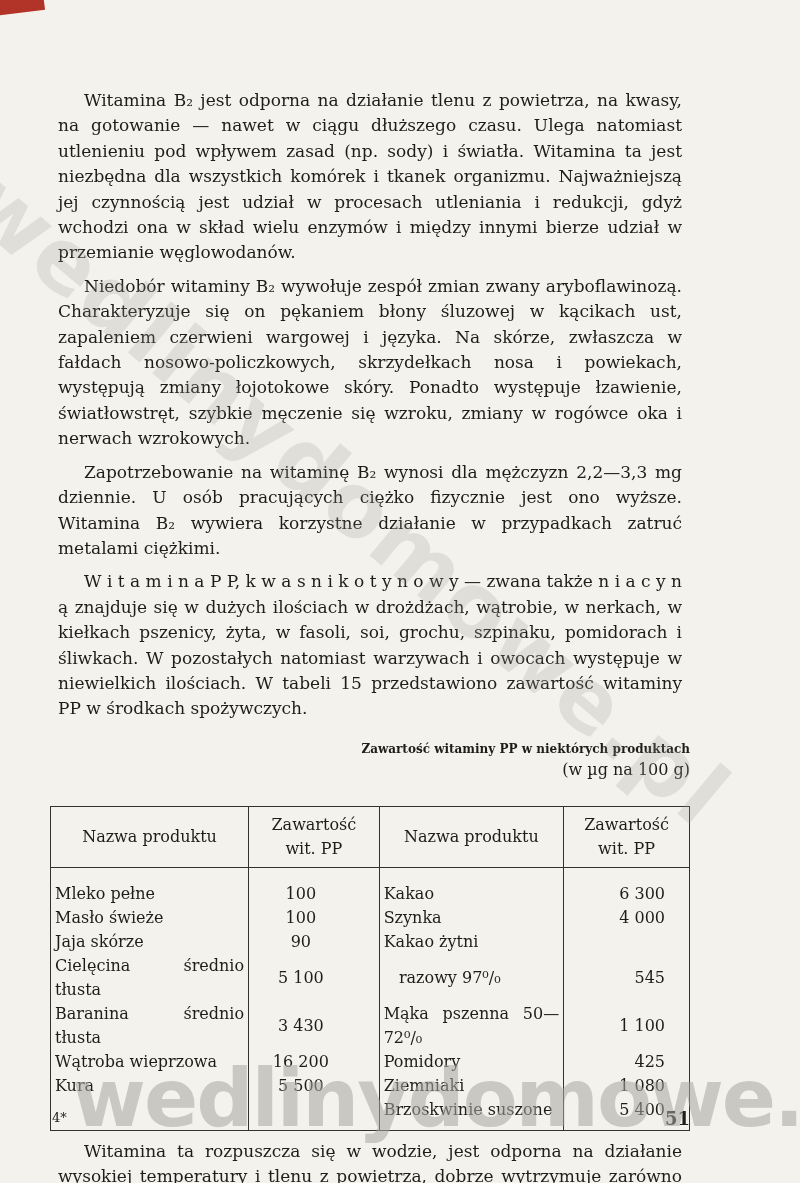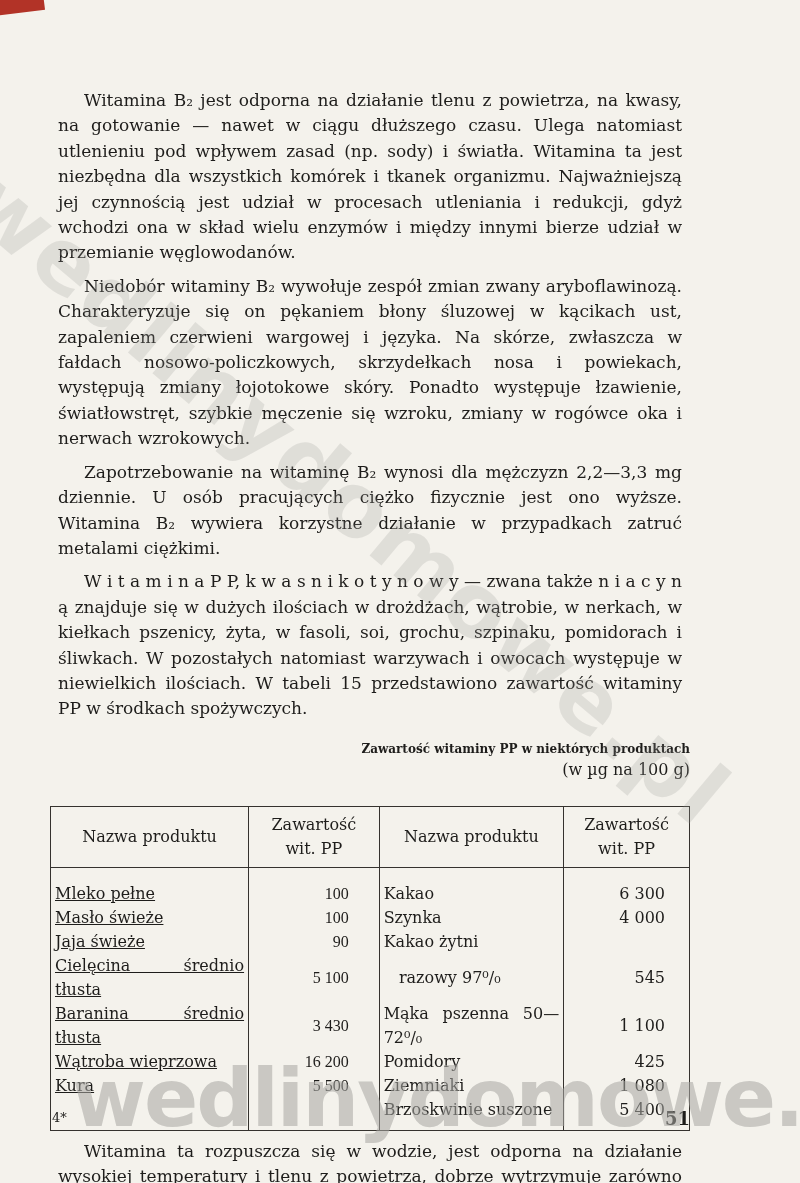--- a/index.html
+++ b/index.html
@@ -61,22 +61,22 @@
   table.pp th {
     font-weight:normal;
     text-align:center;
     white-space:pre-line;
     padding:6px 4px;
     border-bottom:1.2px solid #35322e;
     font-size:16px;
   }
   table.pp th + th, table.pp td + td { border-left:1.2px solid #35322e; }
   table.pp td { padding:0 4px; }
-  table.pp td:nth-child(1) { width:215px;text-decoration:underline; }
-  table.pp td:nth-child(2) { text-align:right; padding-right:30px; width:105px;font-family:Liberation Serif, serif; }
+  table.pp td:nth-child(1) { width:215px; }
+  table.pp td:nth-child(2) { text-align:center; padding-right:30px; width:105px; }
   table.pp td:nth-child(3) { width:195px; }
   table.pp td:nth-child(4) { text-align:right; padding-right:24px; width:105px; }
   table.pp tbody tr:first-child td { padding-top:14px; }
   table.pp tbody tr:last-child td  { padding-bottom:8px; }
   .after-table { margin-top:24px; }
   .footer-left {
     position:absolute; left:52px; top:1110px;
     font-size:13px;
   }
   .footer-page {
@@ -141,21 +141,21 @@
           <td>Kakao</td>
           <td>6 300</td>
         </tr>
         <tr>
           <td>Masło świeże</td>
           <td>100</td>
           <td>Szynka</td>
           <td>4 000</td>
         </tr>
         <tr>
-          <td>Jaja świeże</td>
+          <td>Jaja skórze</td>
           <td>90</td>
           <td>Kakao żytni</td>
           <td></td>
         </tr>
         <tr>
           <td>Cielęcina średnio tłusta</td>
           <td>5 100</td>
           <td>&nbsp;&nbsp;&nbsp;razowy 97⁰/₀</td>
           <td>545</td>
         </tr>

